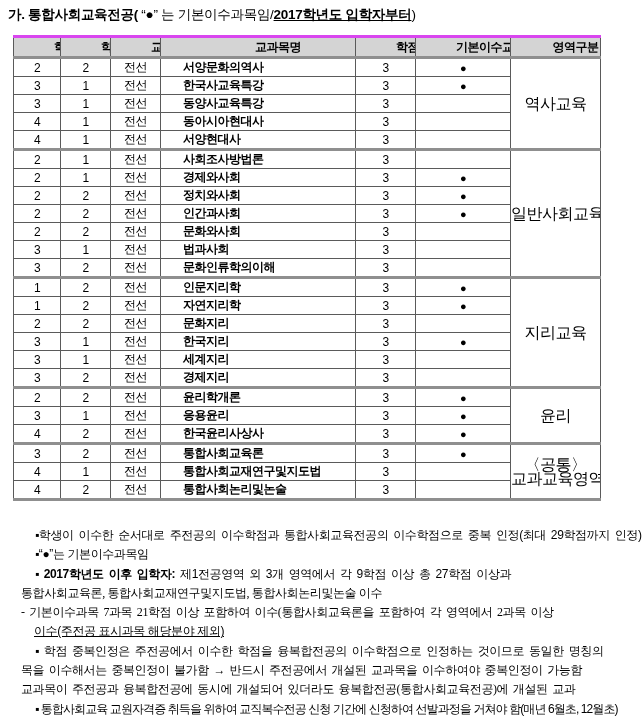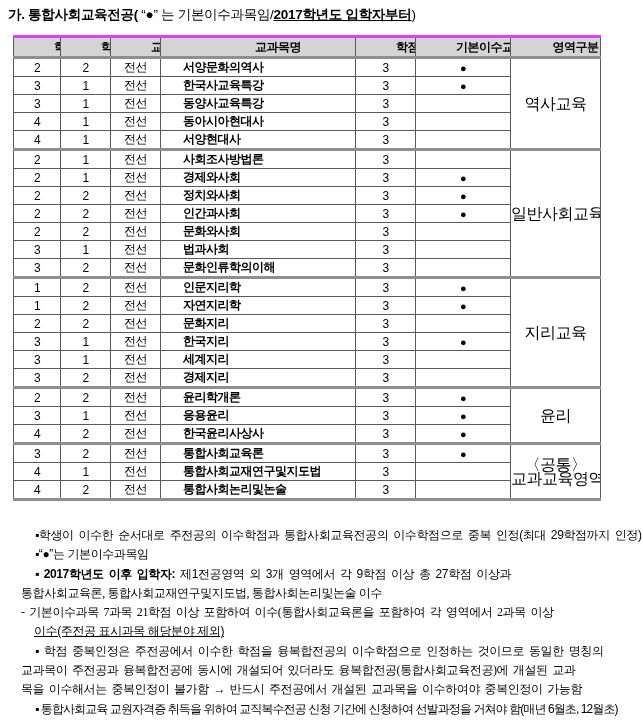--- a/index.html
+++ b/index.html
@@ -268,18 +268,18 @@
   </table>
 
   <div class="notes">
       <div class="note-line indent-0 wide"><span>▪학생이 이수한 순서대로 주전공의 이수학점과 통합사회교육전공의 이수학점으로 중복 인정(최대 29학점까지 인정)</span></div>
       <div class="note-line indent-0"><span>▪“●”는 기본이수과목임</span></div>
       <div class="note-line indent-0 wide"><span>▪ </span><span class="b">2017학년도 이후 입학자:</span><span> 제1전공영역 외 3개 영역에서 각 9학점 이상 총 27학점 이상과</span></div>
       <div class="note-line indent-1"><span>통합사회교육론, 통합사회교재연구및지도법, 통합사회논리및논술 이수</span></div>
       <div class="note-line indent-1 wide"><span>- 기본이수과목 7과목 21학점 이상 포함하여 이수(통합사회교육론을 포함하여 각 영역에서 2과목 이상</span></div>
       <div class="note-line indent-2"><span>이수(주전공 표시과목 해당분야 제외)</span></div>
       <div class="note-line indent-0 wide"><span>▪ 학점 중복인정은 주전공에서 이수한 학점을 융복합전공의 이수학점으로 인정하는 것이므로 동일한 명칭의</span></div>
+      <div class="note-line indent-1 wide"><span>목을 이수해서는 중복인정이 불가함 → 반드시 주전공에서 개설된 교과목을 이수하여야 중복인정이 가능함</span></div>
       <div class="note-line indent-1 wide"><span>교과목이 주전공과 융복합전공에 동시에 개설되어 있더라도 융복합전공(통합사회교육전공)에 개설된 교과</span></div>
-      <div class="note-line indent-1 wide"><span>목을 이수해서는 중복인정이 불가함 → 반드시 주전공에서 개설된 교과목을 이수하여야 중복인정이 가능함</span></div>
       <div class="note-line indent-0 condensed"><span>▪ 통합사회교육 교원자격증 취득을 위하여 교직복수전공 신청 기간에 신청하여 선발과정을 거쳐야 함(매년 6월초, 12월초)</span></div>
     </div>
 
 </div>
 
 </body></html>

